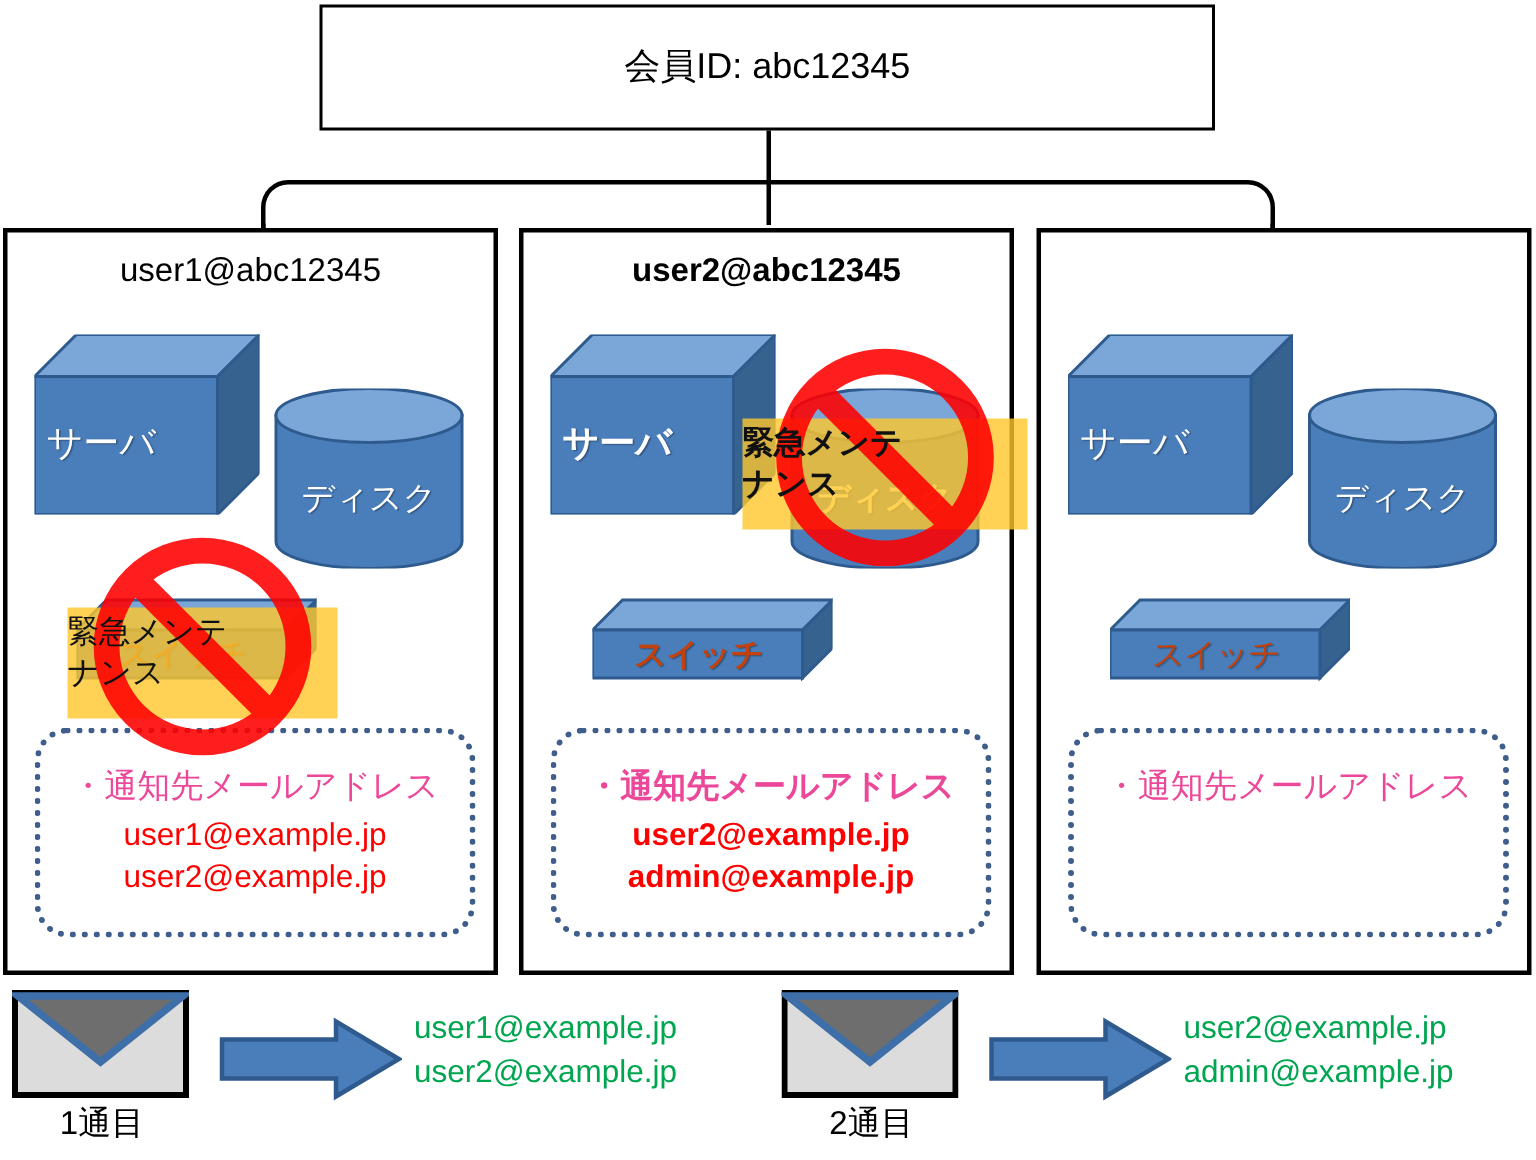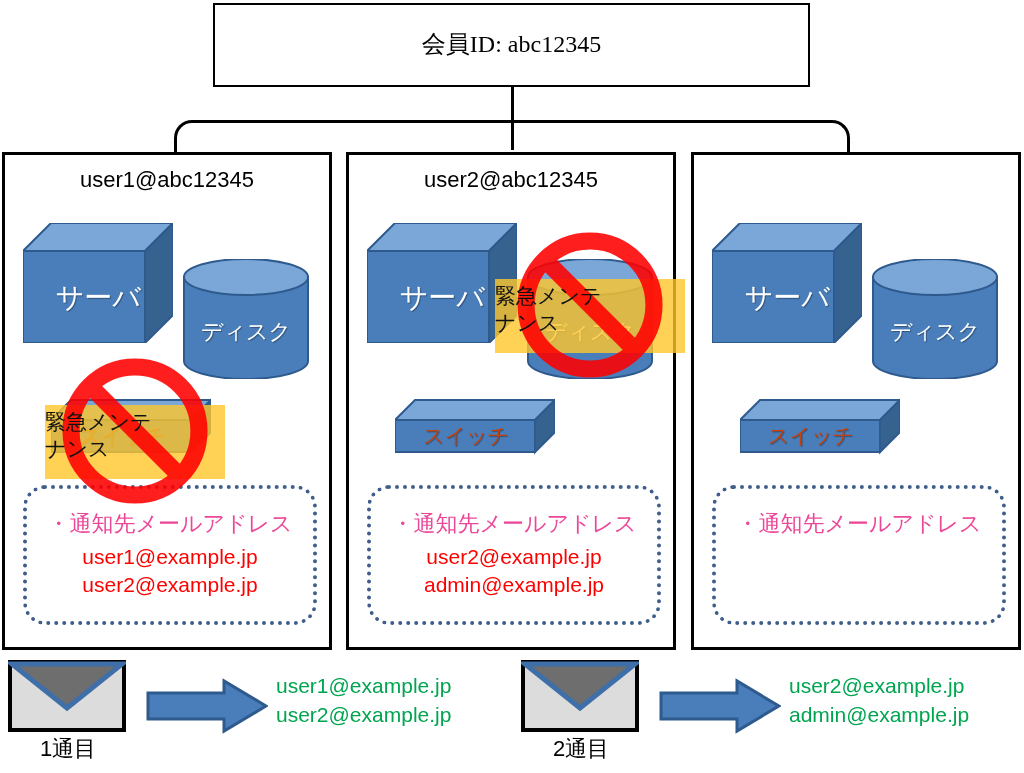--- a/index.html
+++ b/index.html
@@ -13,21 +13,20 @@
     color:#000;
   }
   #stage{position:absolute;left:0;top:0;width:1024px;height:773px;}
 
   
   .top-box{
     position:absolute;left:213px;top:3px;width:597px;height:84px;
     border:2px solid #000;background:#fff;
     display:flex;flex-direction:column;align-items:center;justify-content:center;
     box-sizing:border-box;
-    font-family:Liberation Serif, serif;
   }
   .top-line{font-size:24px;line-height:1.22;white-space:nowrap;}
 
   
   .conn{position:absolute;background:#000;}
   .conn-stem{left:511px;top:87px;width:3px;height:63px;}
   .bus{
     position:absolute;left:174px;top:120px;width:676px;height:32px;
     border:3px solid #000;border-bottom:none;
     border-top-left-radius:18px;border-top-right-radius:18px;
@@ -37,33 +36,33 @@
   .bus-drop{position:absolute;background:#000;width:3px;height:24px;top:149px;}
   .bus-drop.d1{left:174px;}
   .bus-drop.d3{left:847px;}
 
   
   .panel{
     position:absolute;top:152px;width:330px;height:498px;
     border:3px solid #000;background:#fff;box-sizing:border-box;padding-left:48px;
   }
   .panel.p1{left:2px;}
-  .panel.p2{left:346px;}
+  .panel.p2{left:346px;font-weight:bold;}
   .panel.p3{left:691px;}
   .panel-title{
     position:absolute;left:0;top:12px;width:100%;
     text-align:center;font-size:22px;white-space:nowrap;
   }
 
   
   .server{position:absolute;width:150px;height:120px;}
   .server svg{position:absolute;left:0;top:0;}
   .server .s-label{
-    position:absolute;left:8px;top:56px;width:110px;text-align:right;
-    color:#fff;font-size:28px;text-shadow:1px 1px 1px rgba(0,0,0,.35);
+    position:absolute;left:8px;top:56px;width:110px;text-align:left;
+    color:#fff;font-size:24px;text-shadow:1px 1px 1px rgba(0,0,0,.35);
     pointer-events:none;
   }
 
   
   .disk{position:absolute;width:130px;height:120px;}
   .disk svg{position:absolute;left:0;top:0;}
   .disk .d-label{
     position:absolute;left:0;top:58px;width:130px;text-align:center;
     color:#fff;font-size:22px;text-shadow:1px 1px 1px rgba(0,0,0,.35);
     pointer-events:none;

